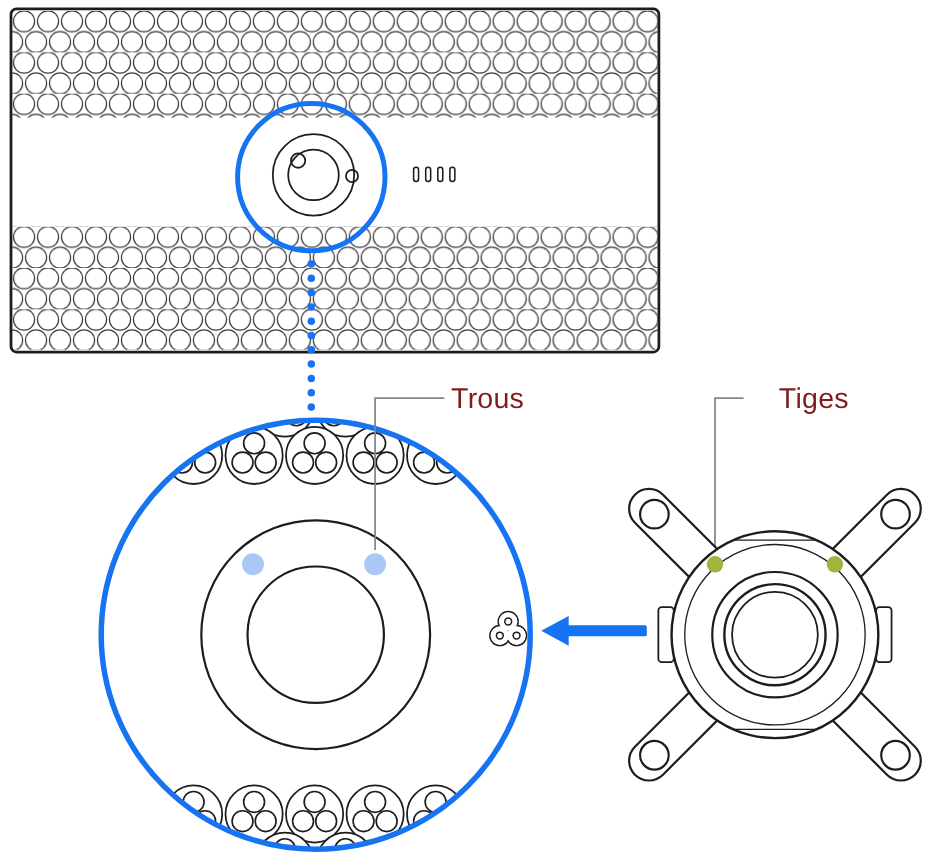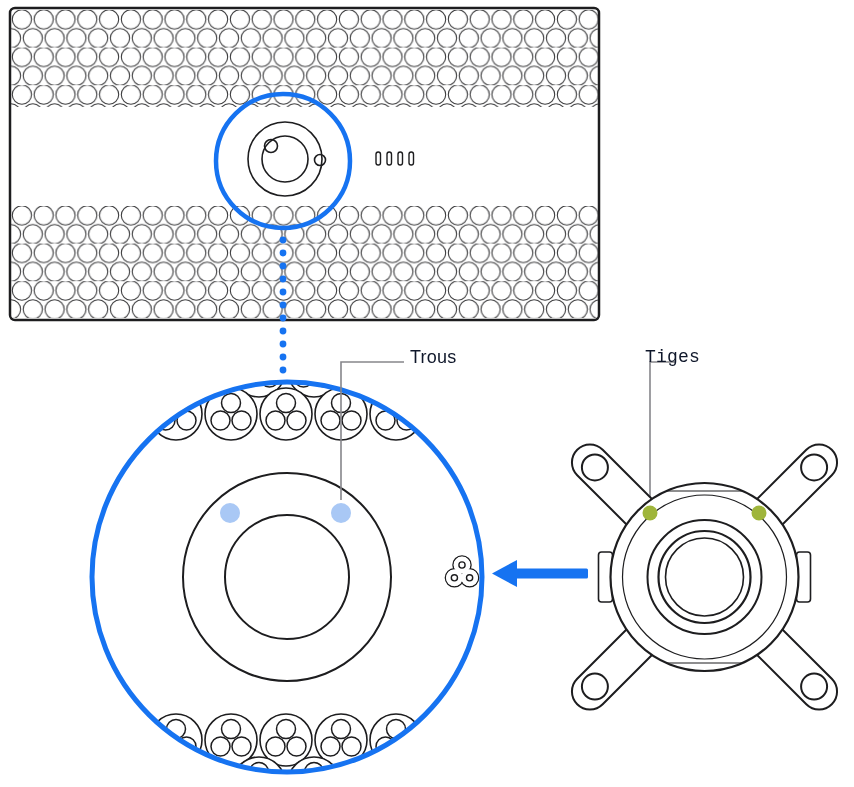--- a/index.html
+++ b/index.html
@@ -1,19 +1,19 @@
 <!DOCTYPE html>
 <html><head>
 <meta charset="utf-8">
 <style>
   html,body{margin:0;padding:0;background:#ffffff;}
   .stage{position:relative;width:854px;height:787px;background:#fff;overflow:hidden;
          font-family:"Liberation Sans",sans-serif;}
   .stage svg{position:absolute;left:0;top:0;}
-  .label{position:absolute;font-size:18px;color:#0f172a;letter-spacing:.2px;}
+  .label{position:absolute;font-size:26px;color:#7f1d1d;letter-spacing:.2px;}
   .ink{stroke:#1d1d1f;}
   .lat{stroke:#3a3a3c;stroke-width:1.1;fill:none;}
 </style>
 </head>
 <body>
 
 <div class="stage">
 
 <svg width="854" height="787" viewBox="0 0 854 787">
   <defs>
@@ -172,15 +172,15 @@
     </g>
   </g>
 
   <g fill="#1673f1">
     <rect x="512" y="568.5" width="76" height="10" rx="1.5"></rect>
     <polygon points="492,573.5 517,560 517,587"></polygon>
   </g>
 </svg>
 
 <div class="label" style="left:410px; top:347px;">Trous</div>
-<div class="label" style="left:645px; top:347px;font-family:Liberation Mono, monospace;">Tiges</div>
+<div class="label" style="left:708px; top:347px;">Tiges</div>
 
 </div>
 
 </body></html>

